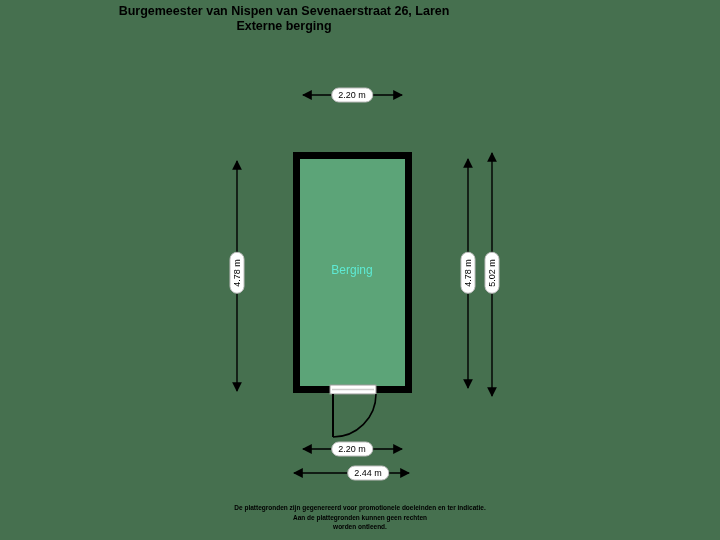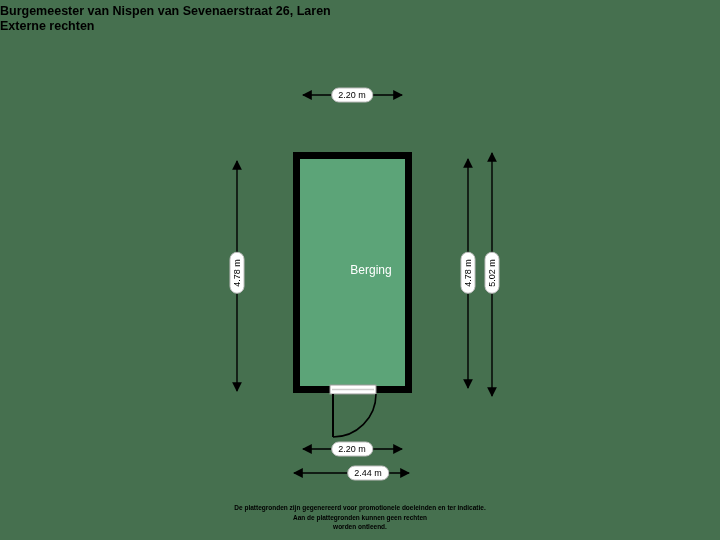--- a/index.html
+++ b/index.html
@@ -15,20 +15,21 @@
     font-family: "Liberation Sans", sans-serif;
     color: #000;
   }
 
   
   .title-block {
     position: absolute;
     top: 4px;
     left: 0;
     width: 568px;
+    text-align: center;
   }
   .title-line {
     font-size: 12.5px;
     font-weight: bold;
     line-height: 15px;
     color: var(--text, #000);
   }
 
   
   svg.plan {
@@ -67,25 +68,25 @@
     white-space: nowrap;
     color: var(--text, #000);
   }
   .dim-pill.vertical {
     transform: translate(-50%, -50%) rotate(-90deg);
   }
 
   
   .room-label {
     position: absolute;
-    left: 371px;
+    left: 352px;
     top: 270px;
     transform: translate(-50%, -50%);
     font-size: 12px;
-    color: #ffffff;
+    color: #5eead4;
     white-space: nowrap;
   }
 
   
   .disclaimer {
     position: absolute;
     top: 503px;
     left: 0;
     width: 720px;
     text-align: center;
@@ -93,21 +94,21 @@
     font-weight: bold;
     line-height: 9.5px;
     color: var(--text, #000);
   }
 </style>
 </head>
 <body>
 
 <div class="title-block">
   <div class="title-line">Burgemeester van Nispen van Sevenaerstraat 26, Laren</div>
-  <div class="title-line">Externe rechten</div>
+  <div class="title-line">Externe berging</div>
 </div>
 
 <svg class="plan" viewBox="0 0 720 540">
   <defs>
     <marker id="ah" viewBox="0 0 10 10" refX="9" refY="5" markerWidth="7" markerHeight="7" orient="auto-start-reverse">
       <path d="M0,0 L10,5 L0,10 z" fill="#000"></path>
     </marker>
   </defs>
 
   <rect class="wall" x="293" y="152" width="119" height="241"></rect>

